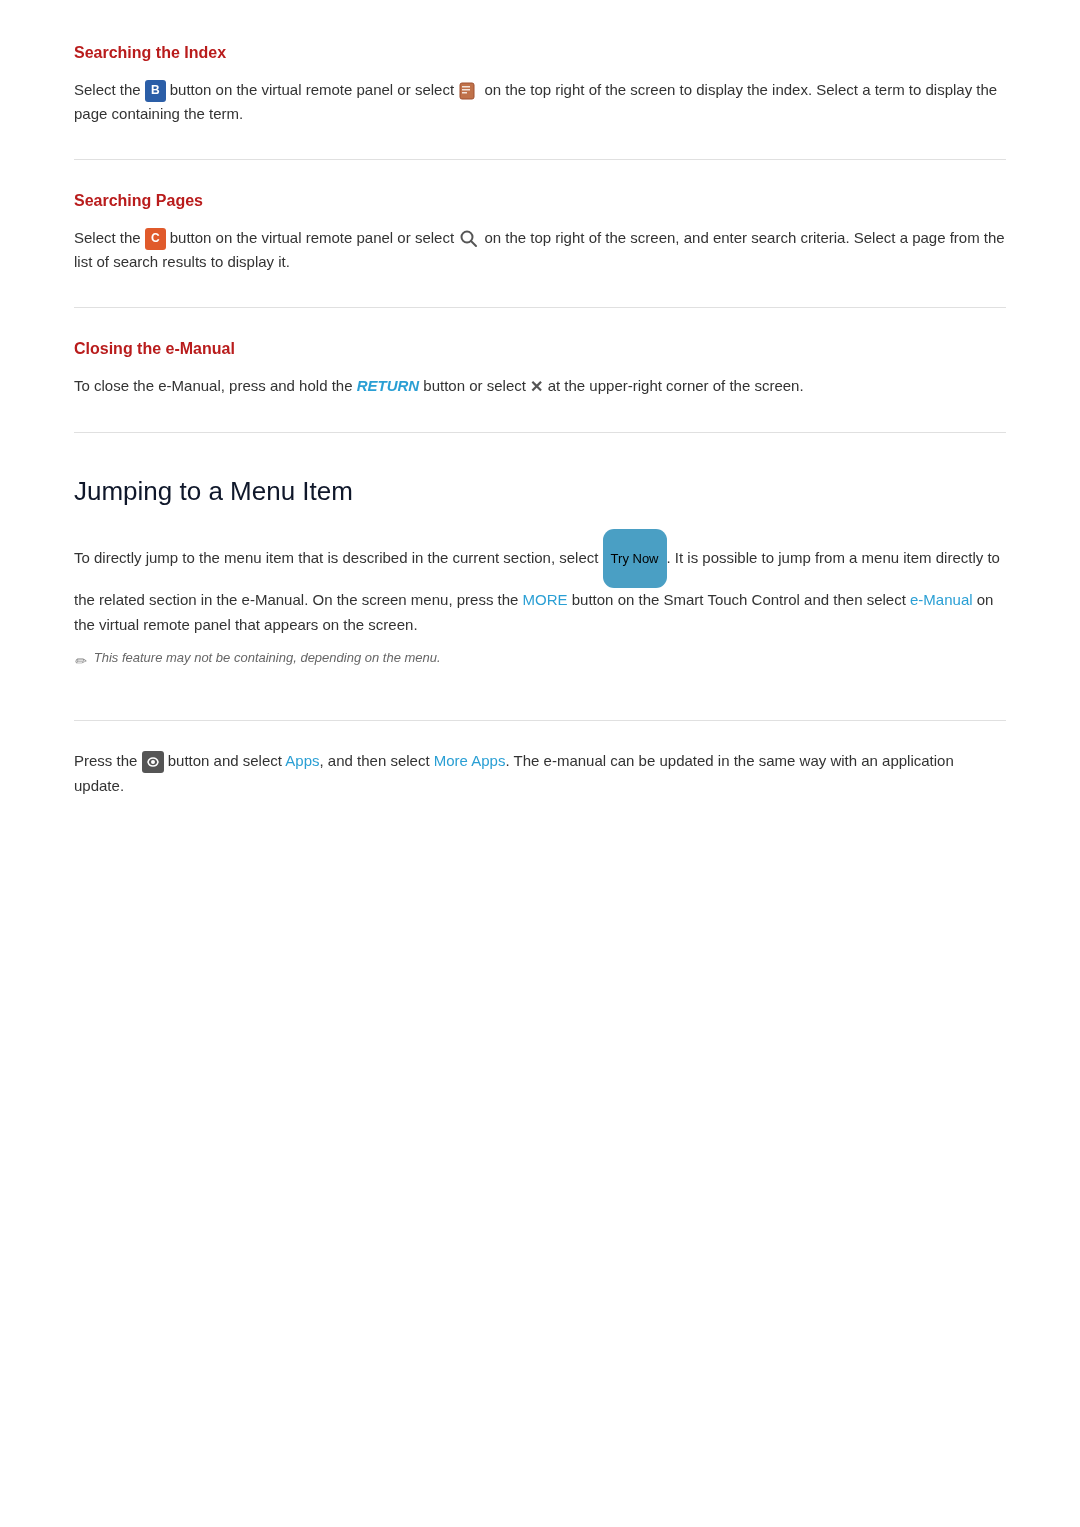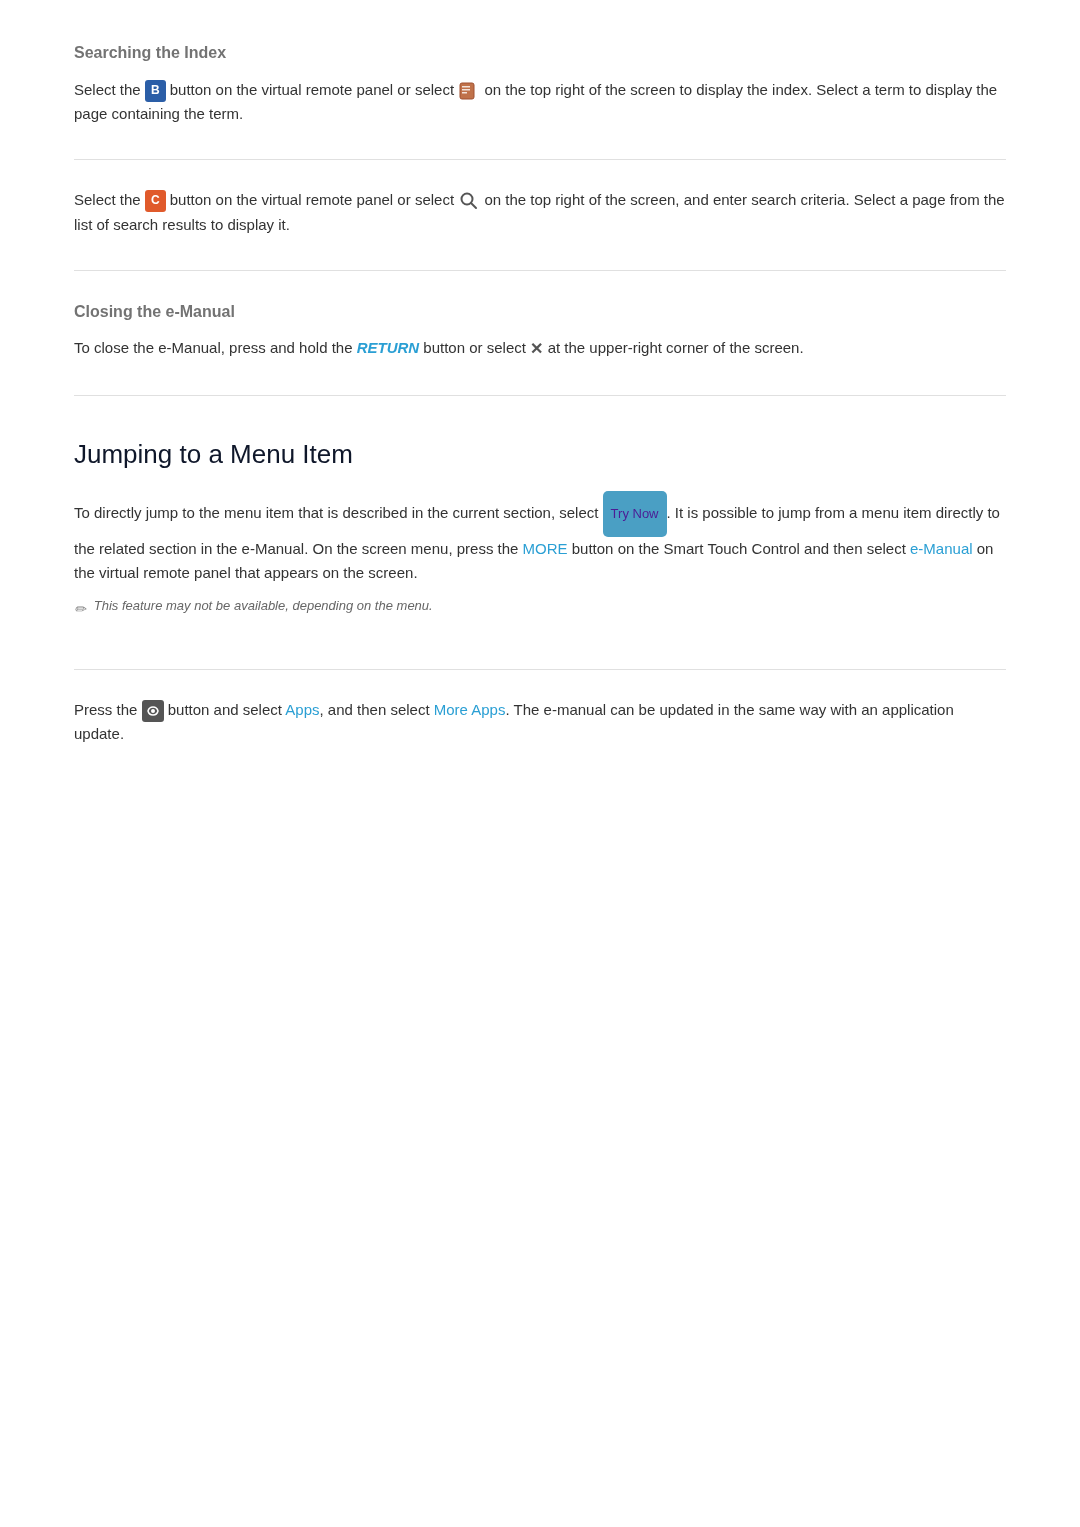--- a/index.html
+++ b/index.html
@@ -17,21 +17,21 @@
       min-height: 1527px;
       padding: 40px 74px 80px 74px;
       line-height: 1.6;
     }
 
     .section {
       margin-bottom: 32px;
     }
 
     .section-heading-small {
-      color: #737373;
+      color: #b91c1c;
       font-size: 16px;
       font-weight: 600;
       margin-bottom: 12px;
     }
 
     .section-heading-large {
       color: #0f172a;
       font-size: 26px;
       font-weight: 400;
       margin-bottom: 16px;
@@ -79,24 +79,24 @@
 
     .link-blue {
       color: #2a9fd4;
       text-decoration: none;
       text-align: center;
     }
 
     .try-now-badge {
       display: inline-block;
       background: #4a9fc4;
-      color: #4c1d95;
+      color: #000000;
       font-size: 13px;
-      padding: 12px 8px;
-      border-radius: 5px;
+      padding: 19px 8px;
+      border-radius: 11px;
       vertical-align: middle;
     }
 
     .highlight-return {
       color: #2a9fd4;
       font-weight: 600;
       font-style: italic;
     }
 
     .close-x {
@@ -170,20 +170,21 @@
         <rect x="3" y="11" width="5" height="1.5" fill="#fff" opacity="0.8"></rect>
       </svg>
     </span>
     on the top right of the screen to display the index. Select a term to display the page containing the term.
   </p>
 </div>
 
 <hr class="section-divider">
 
 <div class="section">
+  <h3 class="section-heading-small">Searching Pages</h3>
   <p>
     Select the
     <span class="inline-btn-c">C</span>
     button on the virtual remote panel or select
     <span class="icon-search">
       <svg width="20" height="20" viewBox="0 0 20 20">
         <circle cx="8" cy="8" r="5.5" fill="none" stroke="#555" stroke-width="2"></circle>
         <line x1="12" y1="12" x2="17" y2="17" stroke="#555" stroke-width="2" stroke-linecap="round"></line>
       </svg>
     </span>
@@ -212,21 +213,21 @@
     To directly jump to the menu item that is described in the current section, select
     <span class="try-now-badge">Try Now</span>.
     It is possible to jump from a menu item directly to the related section in the e-Manual. On the screen menu, press
     the <a class="link-blue">MORE</a>
     button on the Smart Touch Control and then select
     <a class="link-blue">e-Manual</a>
     on the virtual remote panel that appears on the screen.
   </p>
   <div class="note-row">
     <span class="note-icon">✏</span>
-    <span>This feature may not be available, depending on the menu.</span>
+    <span>This feature may not be containing, depending on the menu.</span>
   </div>
 </div>
 
 <hr class="section-divider">
 
 <div class="large-section-block">
   <p>
     Press the
     <span class="icon-smart">
       <svg width="20" height="20" viewBox="0 0 20 20">

